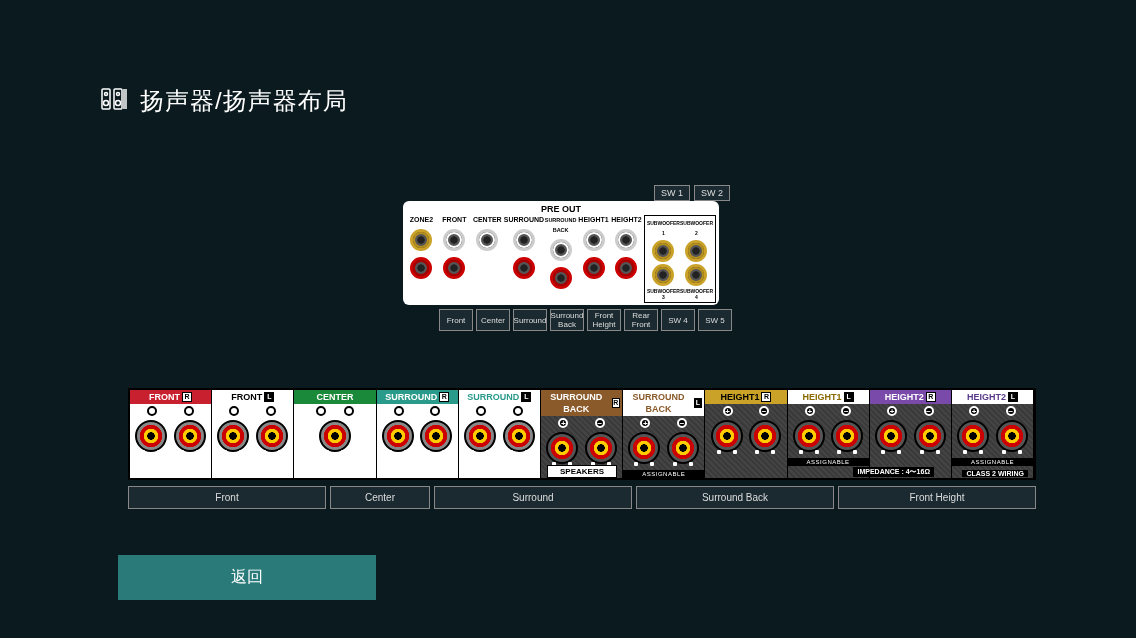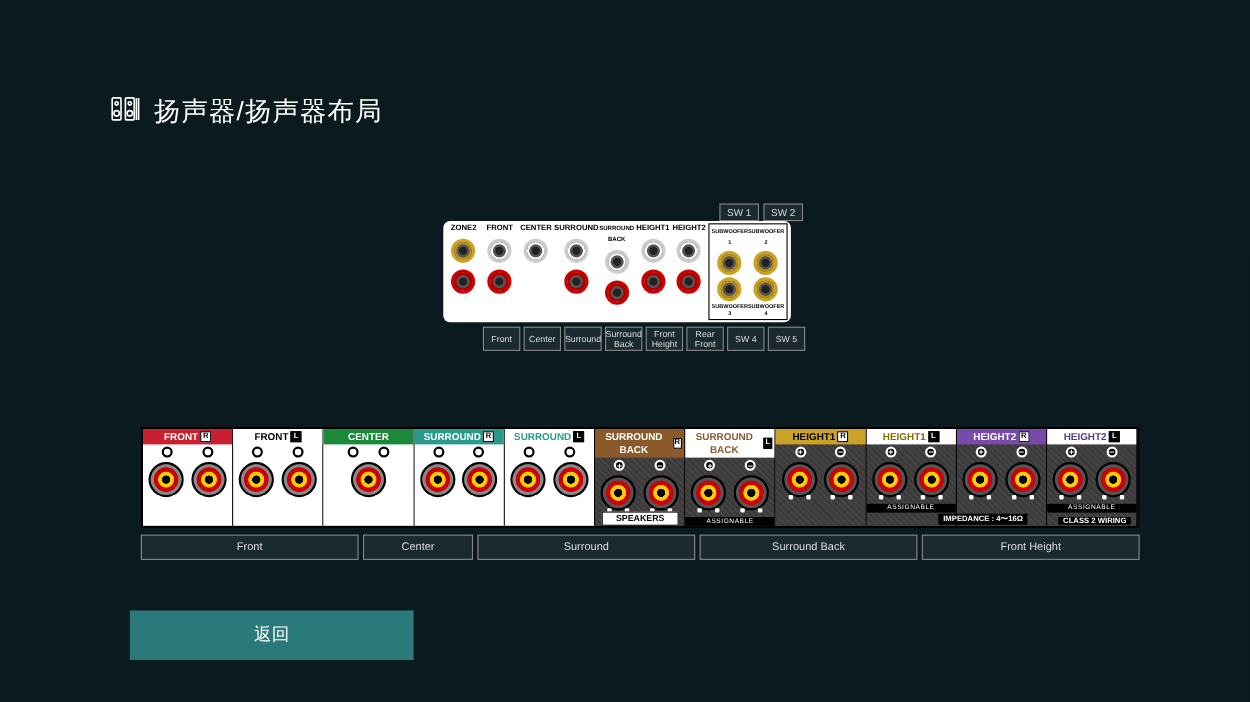--- a/index.html
+++ b/index.html
@@ -248,20 +248,21 @@
   </span>
   <span class="header-title">扬声器/扬声器布局</span>
 </div>
 
 <div class="preout-wrap">
   <div class="sw-top">
     <div class="btn-small">SW 1</div>
     <div class="btn-small">SW 2</div>
   </div>
   <div class="preout-panel">
+    <div class="preout-title">PRE OUT</div>
     <div class="preout-body">
 
       <div class="preout-col">
         <div class="preout-label">ZONE2</div>
         <div class="jack-row">
             <div class="jack gold"></div>
             <div class="jack red"></div>
           </div>
       </div>
 

